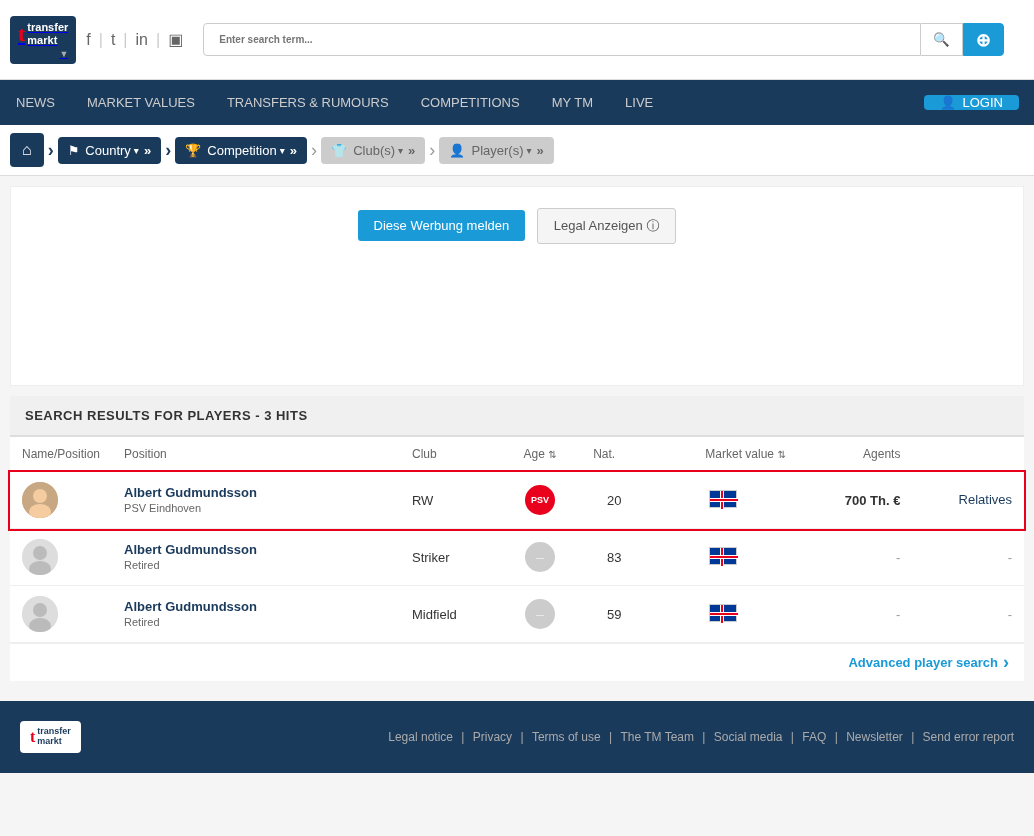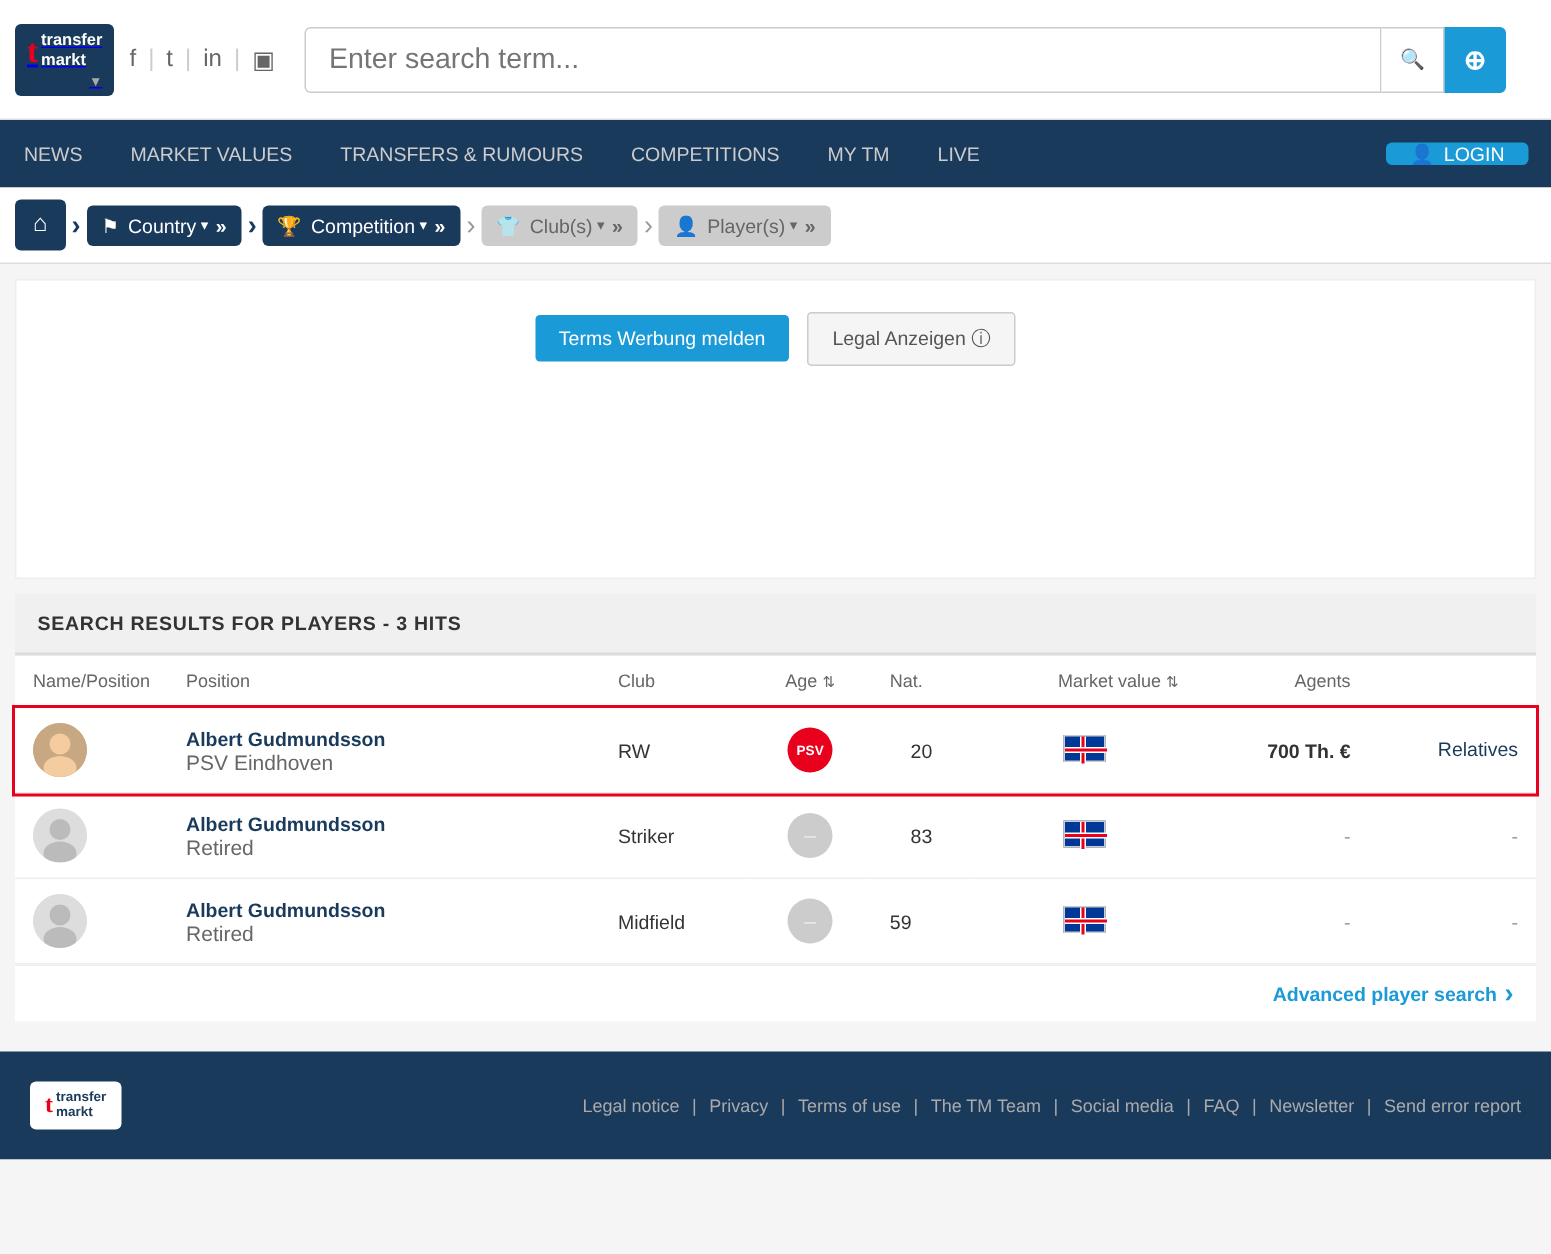--- a/index.html
+++ b/index.html
@@ -45,21 +45,21 @@
 
     
     .results-section { background: #fff; margin: 10px; }
     .results-header { background: #f0f0f0; padding: 12px 15px; font-size: 13px; font-weight: bold; color: #333; border-bottom: 2px solid #ddd; text-transform: uppercase; letter-spacing: 0.5px; }
     .results-table { width: 100%; border-collapse: collapse; }
     .results-table th { padding: 10px 12px; text-align: left; font-size: 12px; color: #666; border-bottom: 1px solid #ddd; font-weight: normal; }
     .results-table th.sortable { cursor: pointer; }
     .results-table th.right { text-align: right; }
     .results-table td { padding: 10px 12px; border-bottom: 1px solid #eee; vertical-align: middle; }
     .player-name { color: #1a3a5c; font-weight: bold; font-size: 13px; text-decoration: none; }
-    .player-club { color: #666; font-size: 14px; }
+    .player-club { color: #666; font-size: 11px; }
     .relatives-link { color: #1a3a5c; text-decoration: none; font-size: 13px; }
     .dash { color: #999; }
     .advanced-link { display: flex; justify-content: flex-end; align-items: center; padding: 8px 15px; color: #1a9ad7; font-size: 13px; font-weight: bold; border-top: 1px solid #eee; }
     .advanced-link a { color: #1a9ad7; text-decoration: none; }
     .arrow-right { font-size: 18px; color: #1a9ad7; margin-left: 5px; }
 
     
     .footer { background: #1a3a5c; margin-top: 20px; padding: 20px; display: flex; align-items: center; justify-content: space-between; }
     .footer-logo { display: flex; align-items: center; }
     .footer-logo-box { background: #fff; border-radius: 4px; padding: 6px 10px; display: flex; align-items: center; }
@@ -93,21 +93,21 @@
     <span class="social-sep">|</span>
     <span style="cursor:pointer;color:#666;">t</span>
     <span class="social-sep">|</span>
     <span style="cursor:pointer;color:#666;">in</span>
     <span class="social-sep">|</span>
     <span style="cursor:pointer;color:#666;">▣</span>
   </div>
 
   <div class="search-bar">
     <div class="search-row">
-      <input type="text" style="width: 100%; padding: 10px 15px; border: 1px solid rgb(204, 204, 204); border-radius: 4px 0px 0px 4px; font-size: 19px; outline: none;" placeholder="Enter search term...">
+      <input type="text" style="width: 100%; padding: 10px 15px; border: 1px solid rgb(204, 204, 204); border-radius: 4px 0px 0px 4px; font-size: 10px; outline: none; font-weight: bold;" placeholder="Enter search term...">
       <button class="search-btn" style="background:#fff;border:1px solid #ccc;border-left:none;padding:0 12px;cursor:pointer;">
         <span>🔍</span>
       </button>
       <button class="search-btn-special" style="background:#1a9ad7;border:1px solid #1a9ad7;padding:0 12px;cursor:pointer;border-radius:0 4px 4px 0;">
         <span style="color:#fff;font-size:18px;font-weight:bold;">⊕</span>
       </button>
     </div>
   </div>
 </div>
 
@@ -163,21 +163,21 @@
   <div class="bc-item bc-item-person">
     <span>👤</span>
     <span class="bc-label">Player(s)</span>
     <span class="bc-caret">▾</span>
     <span class="bc-double-arrow">»</span>
   </div>
 </div>
 
 <div class="ad-section">
   <div>
-    <button class="ad-btn-report">Terms Werbung melden</button>
+    <button class="ad-btn-report">Diese Werbung melden</button>
     <button class="ad-btn-google">
       <span>Legal Anzeigen</span>
       <span>ⓘ</span>
     </button>
   </div>
   <div class="ad-spacer"></div>
 </div>
 
 <div class="results-section">
   <div class="results-header">
@@ -261,21 +261,21 @@
                 <circle cx="18" cy="14" r="7" fill="#bbb"></circle>
                 <ellipse cx="18" cy="30" rx="11" ry="8" fill="#bbb"></ellipse>
               </svg>
             </div>
           </td>
           <td style="min-width: 200px;"><a href="#" class="player-name">Albert Gudmundsson</a><br><span class="player-club">Retired</span></td>
           <td>Midfield</td>
           <td style="text-align: center;"><div style="width:30px;height:30px;background:#ccc;border-radius:50%;display:inline-flex;align-items:center;justify-content:center;">
               <span style="color:#fff;font-size:8px;">—</span>
             </div></td>
-          <td style="text-align: left;">59</td>
+          <td style="text-align: center;">59</td>
           <td style="text-align: center;"><div style="width:28px;height:18px;background:#003897;display:inline-block;position:relative;border:1px solid #ccc;">
     <div style="position:absolute;top:0;left:10px;width:4px;height:18px;background:#fff;"></div>
     <div style="position:absolute;top:0;left:11px;width:2px;height:18px;background:#e8001c;"></div>
     <div style="position:absolute;top:7px;left:0;width:28px;height:4px;background:#fff;"></div>
     <div style="position:absolute;top:8px;left:0;width:28px;height:2px;background:#e8001c;"></div>
   </div></td>
           <td style="text-align: right; font-weight: normal; color: rgb(153, 153, 153);">-</td>
           <td style="text-align: right;"><span class="dash">-</span></td>
         </tr>
       </tbody>

